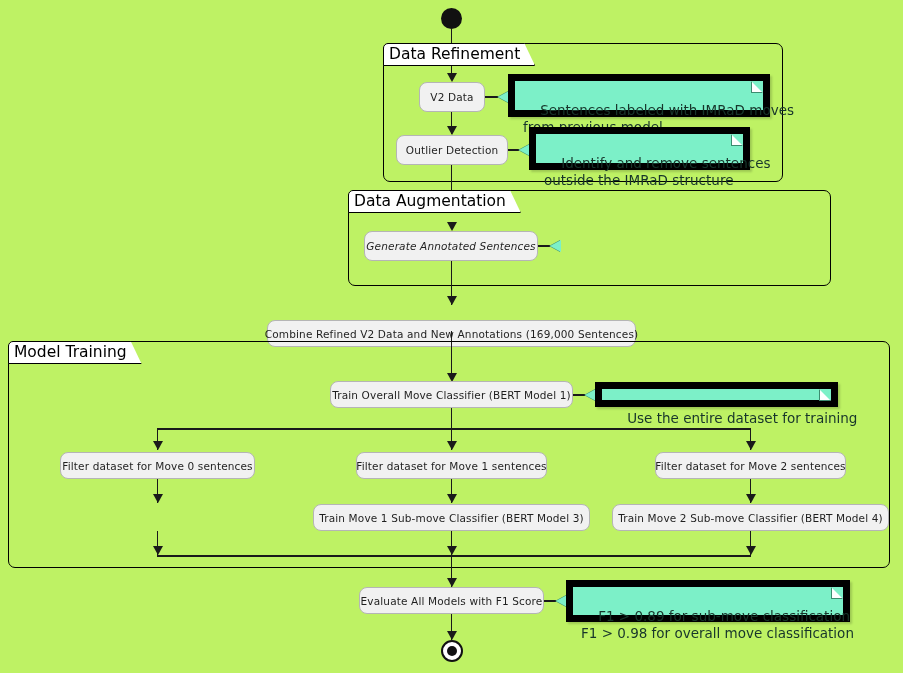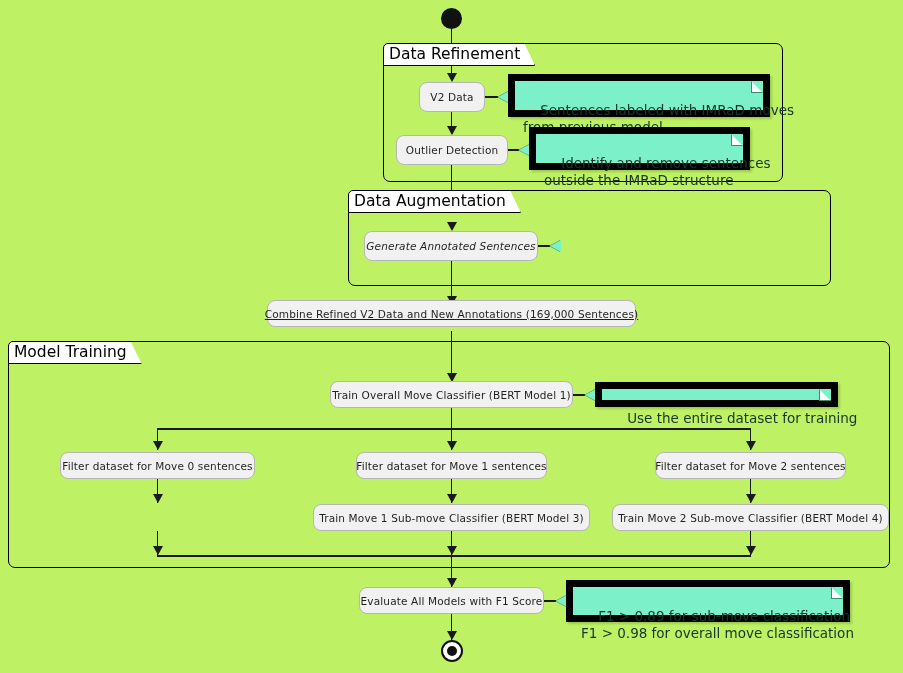--- a/index.html
+++ b/index.html
@@ -191,21 +191,21 @@
   <div class="arrow-down" style="left:447px; top:222px;"></div>
 
   <div class="activity" style="left:364px; top:231px; width:174px; height:30px;font-style:italic;">Generate Annotated Sentences</div>
 
   <div class="note-stem" style="left:538px; top:245px; width:12px;"></div>
   <div class="note-pointer" style="left:550px; top:240px;"></div>
 
   <div class="vline" style="left:451px; top:261px; height:44px;"></div>
   <div class="arrow-down" style="left:447px; top:296px;"></div>
 
-  <div class="activity" style="left:267px; top:300px; width:369px; height:27px;text-decoration:underline;">Combine Refined V2 Data and New Annotations (169,000 Sentences)</div>
+  <div class="activity" style="left:267px; top:320px; width:369px; height:27px;">Combine Refined V2 Data and New Annotations (169,000 Sentences)</div>
 
   <div class="vline" style="left:451px; top:331px; height:48px;"></div>
 
   <div class="partition" style="left:8px; top:341px; width:882px; height:227px;"></div>
   <div class="partition-title" style="left:8px; top:341px;">Model Training</div>
 
   <div class="arrow-down" style="left:447px; top:373px;"></div>
 
   <div class="activity" style="left:330px; top:381px; width:243px; height:27px;">Train Overall Move Classifier (BERT Model 1)</div>
 
@@ -223,21 +223,21 @@
   <div class="arrow-down" style="left:153px; top:441px;"></div>
 
   <div class="vline" style="left:451px; top:428px; height:22px;"></div>
   <div class="arrow-down" style="left:447px; top:441px;"></div>
 
   <div class="vline" style="left:750px; top:428px; height:22px;"></div>
   <div class="arrow-down" style="left:746px; top:441px;"></div>
 
   <div class="activity" style="left:60px; top:452px; width:195px; height:27px;">Filter dataset for Move 0 sentences</div>
   <div class="activity" style="left:356px; top:452px; width:191px; height:27px;">Filter dataset for Move 1 sentences</div>
-  <div class="activity" style="left:655px; top:452px; width:191px; height:27px;border-radius:9px;">Filter dataset for Move 2 sentences</div>
+  <div class="activity" style="left:655px; top:452px; width:191px; height:27px;">Filter dataset for Move 2 sentences</div>
 
   <div class="vline" style="left:157px; top:479px; height:24px;"></div>
   <div class="arrow-down" style="left:153px; top:494px;"></div>
 
   <div class="vline" style="left:451px; top:479px; height:24px;"></div>
   <div class="arrow-down" style="left:447px; top:494px;"></div>
 
   <div class="vline" style="left:750px; top:479px; height:24px;"></div>
   <div class="arrow-down" style="left:746px; top:494px;"></div>
 

